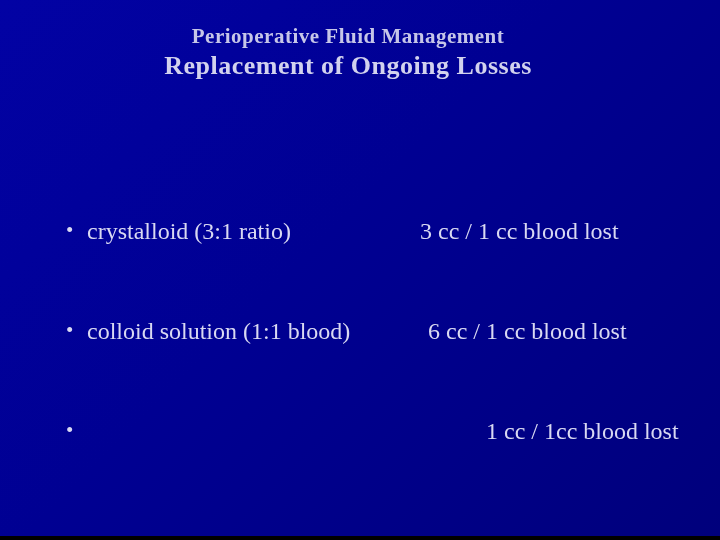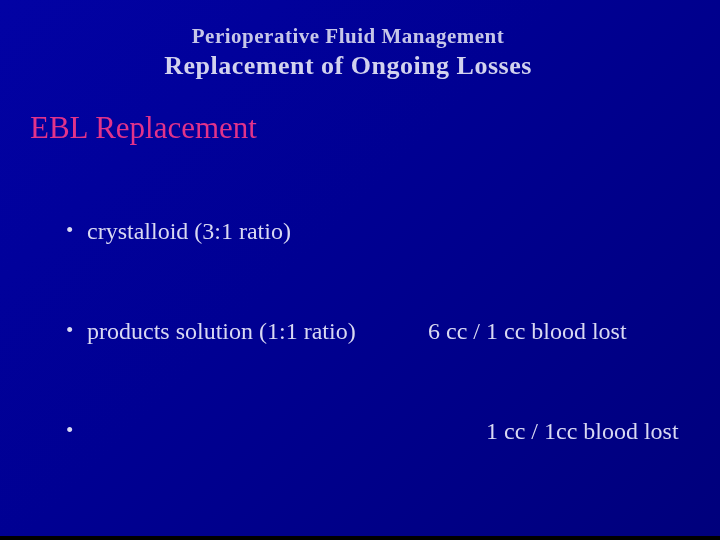--- a/index.html
+++ b/index.html
@@ -83,30 +83,30 @@
 </head>
 <body>
 
 <div class="slide">
 
   <div class="title-block">
     <div class="title-line1">Perioperative Fluid Management</div>
     <div class="title-line2">Replacement of Ongoing Losses</div>
   </div>
 
-  <div class="section-heading">EBL Replacement</div>
 
   <div class="bullet-row row1">
     <span class="bullet-marker">•</span>
     <span class="bullet-label">crystalloid (3:1 ratio)</span>
+    <span class="bullet-value">3 cc / 1 cc blood lost</span>
   </div>
 
   <div class="bullet-row row2">
     <span class="bullet-marker">•</span>
-    <span class="bullet-label">products solution (1:1 ratio)</span>
+    <span class="bullet-label">colloid solution (1:1 blood)</span>
     <span class="bullet-value">6 cc / 1 cc blood lost</span>
   </div>
 
   <div class="bullet-row row3">
     <span class="bullet-marker">•</span>
     <span class="bullet-value">1 cc / 1cc blood lost</span>
   </div>
 
 </div>
 

